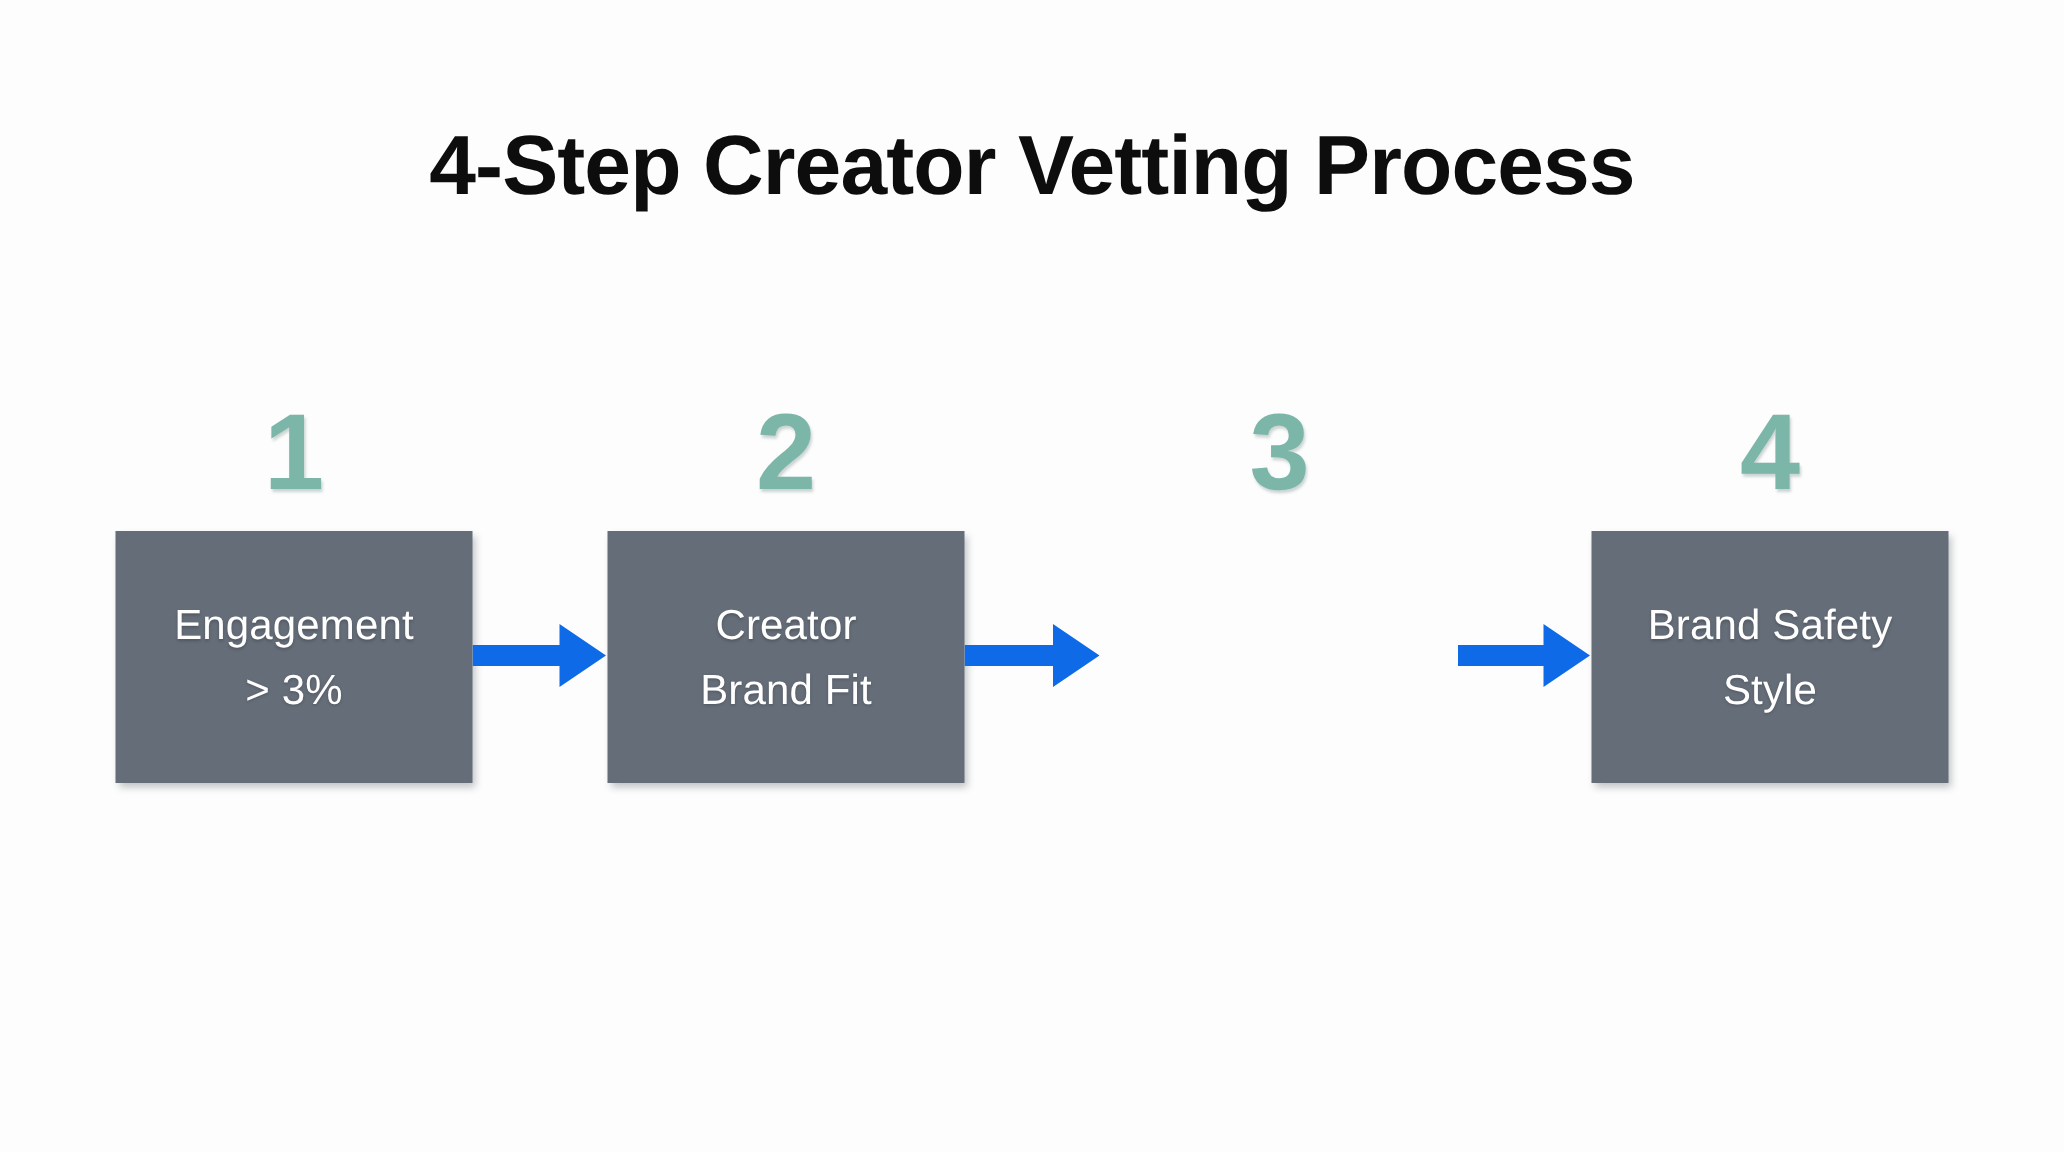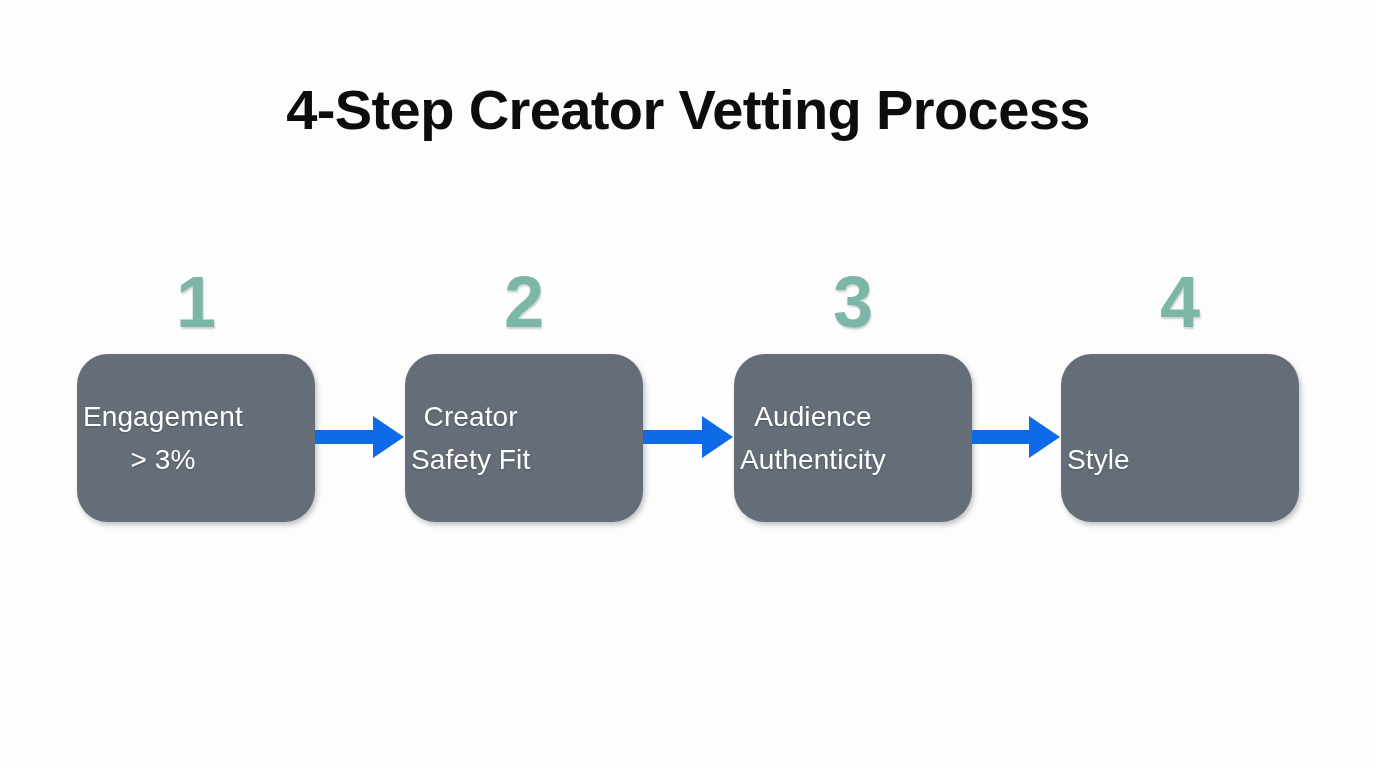--- a/index.html
+++ b/index.html
@@ -73,22 +73,22 @@
   .step-box {
     position: absolute;
     top: 94px;
     left: 0;
     width: 100%;
     height: 168px;
     background: #656d78;
     box-shadow: 2px 3px 5px rgba(70, 75, 85, 0.33);
     display: flex;
     align-items: center;
+    justify-content: center;
     box-sizing: border-box;
-    border-radius: 31px;
   }
 
   .step-label {
     color: #ffffff;
     font-size: 28px;
     line-height: 43px;
     text-align: center;
     font-weight: normal;
     letter-spacing: 0.1px;
     text-shadow: 0 1px 2px rgba(40, 45, 55, 0.35);
@@ -128,51 +128,45 @@
       <svg width="90" height="44" viewBox="0 0 90 44" aria-hidden="true">
         <path d="M0 15 H58 V1 L89 22 L58 43 V29 H0 Z" fill="#0f6ae8"></path>
       </svg>
     </div>
 
     <div class="step" style="left:405px; width:238px;">
       <div class="step-number">2</div>
       <div class="step-box">
         <div class="step-label">
           <span>Creator</span><br>
-          <span>Safety Fit</span>
+          <span>Brand Fit</span>
         </div>
       </div>
     </div>
 
     <div class="arrow" style="left:643px; width:91px;">
       <svg width="91" height="44" viewBox="0 0 91 44" aria-hidden="true">
         <path d="M0 15 H59 V1 L90 22 L59 43 V29 H0 Z" fill="#0f6ae8"></path>
       </svg>
     </div>
 
     <div class="step" style="left:734px; width:238px;">
       <div class="step-number">3</div>
-      <div class="step-box">
-        <div class="step-label">
-          <span>Audience</span><br>
-          <span>Authenticity</span>
-        </div>
-      </div>
     </div>
 
     <div class="arrow" style="left:972px; width:89px;">
       <svg width="89" height="44" viewBox="0 0 89 44" aria-hidden="true">
         <path d="M0 15 H57 V1 L88 22 L57 43 V29 H0 Z" fill="#0f6ae8"></path>
       </svg>
     </div>
 
     <div class="step" style="left:1061px; width:238px;">
       <div class="step-number">4</div>
       <div class="step-box">
         <div class="step-label">
-          <br>
+          <span>Brand Safety</span><br>
           <span>Style</span>
         </div>
       </div>
     </div>
 
   </div>
 </div>
 
 </body></html>

